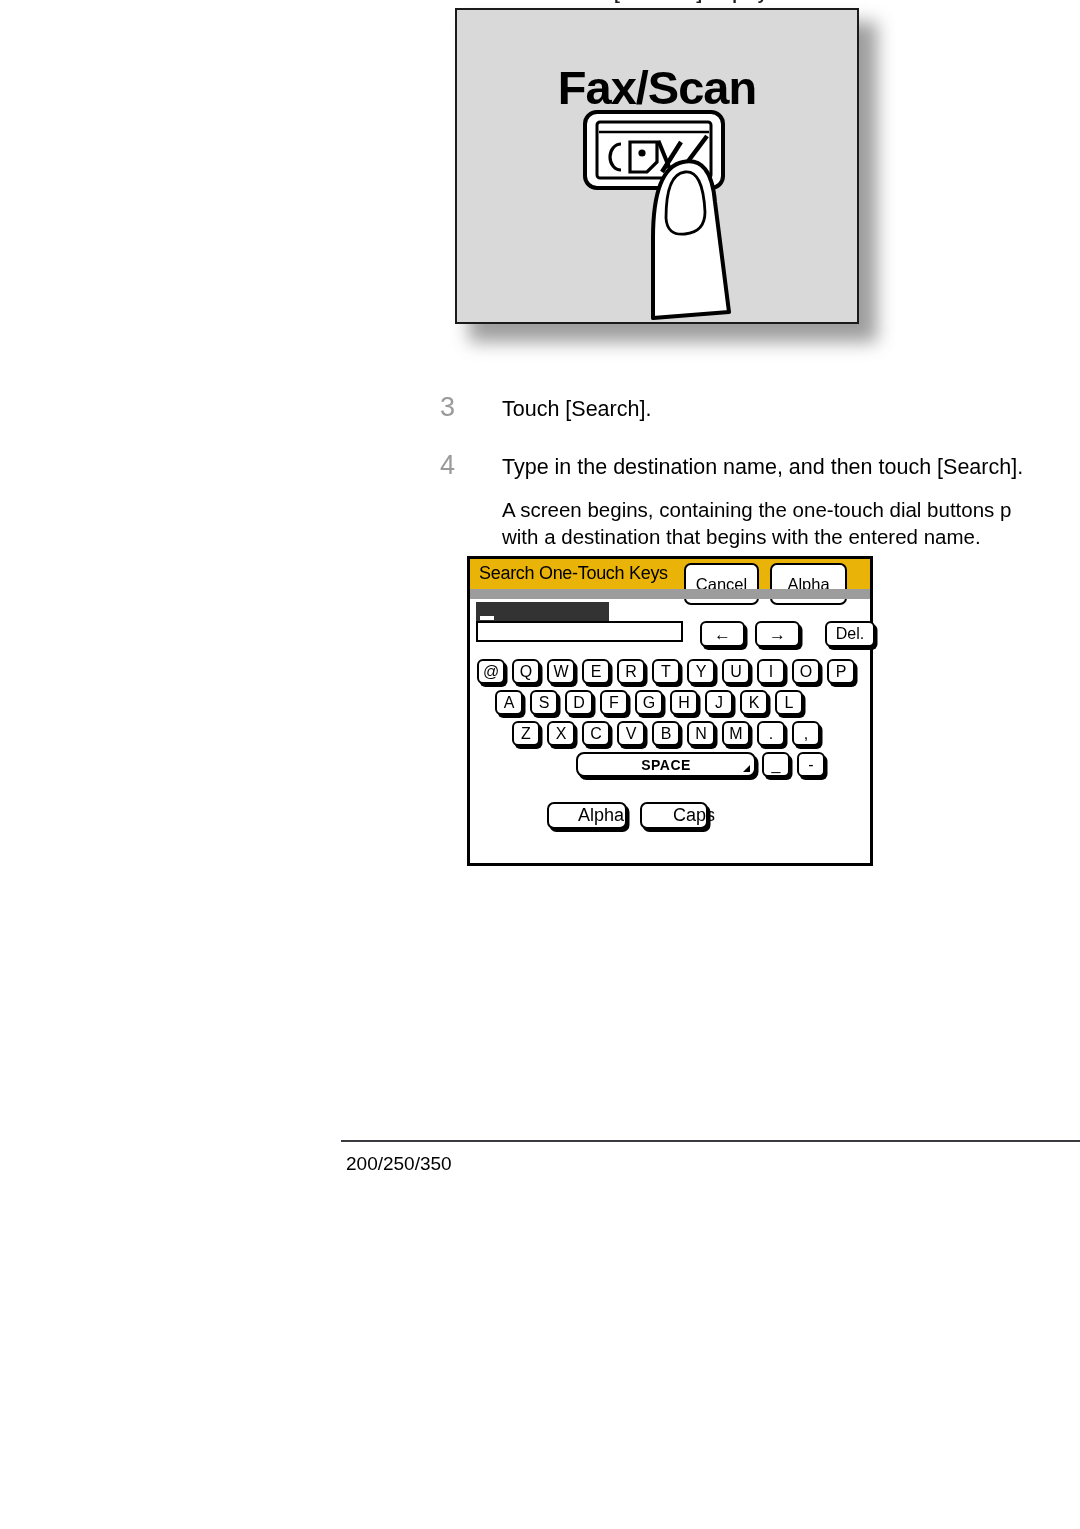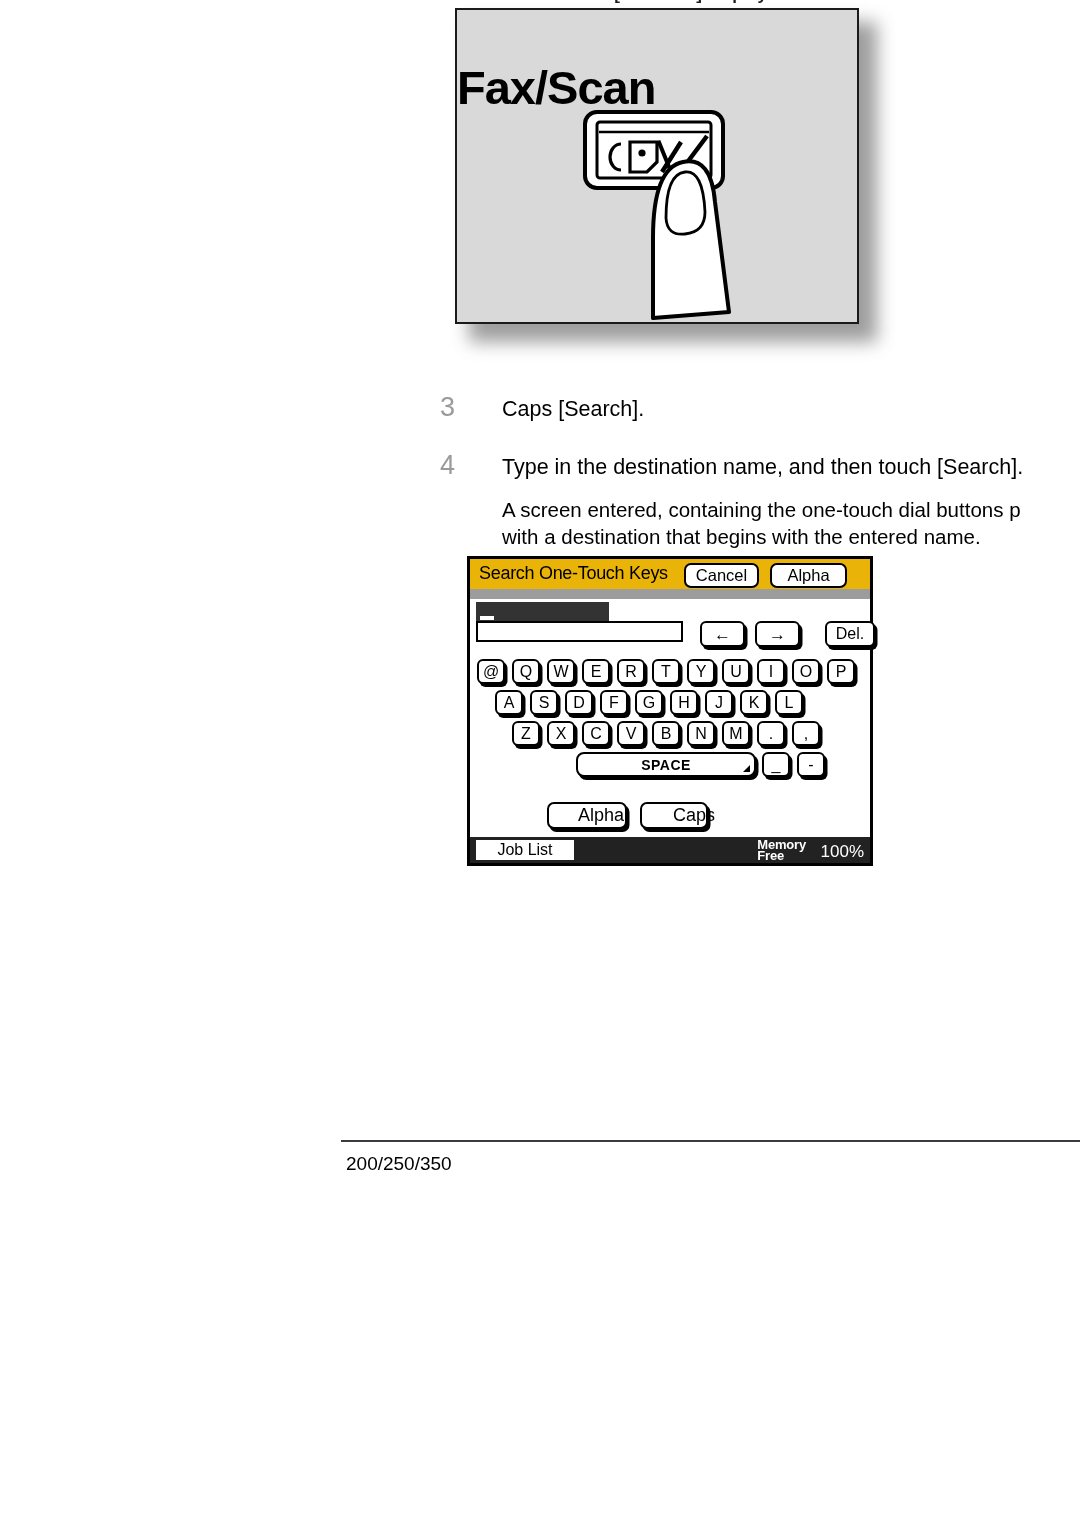--- a/index.html
+++ b/index.html
@@ -57,20 +57,21 @@
     height: 316px;
     background: #d9d9d9;
     border: 2px solid #1a1a1a;
     box-sizing: border-box;
   }
   .illus-title {
     position: absolute;
     left: 0;
     right: 0;
     top: 50px;
+    text-align: center;
     font-size: 47px;
     font-weight: bold;
     letter-spacing: -1px;
     font-family: "Liberation Sans", sans-serif;
     color: #000;
   }
 
   
   .step {
     position: absolute;
@@ -146,21 +147,21 @@
     display: flex;
     align-items: center;
     justify-content: center;
     font-family: "Liberation Sans", sans-serif;
     line-height: 1;
   }
 
   .hdr-btn {
     position: absolute;
     top: 4px;
-    height: 25px;
+    height: 42px;
     box-sizing: border-box;
     background: #fff;
     border: 2.4px solid #000;
     border-radius: 7px;
     font-size: 16.5px;
     display: flex;
     align-items: center;
     justify-content: center;
   }
 
@@ -315,28 +316,28 @@
       <path d="M 222 60 Q 234 54 244 60" stroke="#000" stroke-width="3" fill="none"></path>
 
       <path d="M 196 132 Q 196 62 226 56 Q 254 50 258 96 L 272 206 L 196 212 Z" fill="#ffffff" stroke="#000" stroke-width="4" stroke-linejoin="round"></path>
       <path d="M 209 112 Q 209 68 228 66 Q 246 64 248 106 Q 248 126 228 128 Q 210 130 209 112 Z" fill="#ffffff" stroke="#000" stroke-width="2.8"></path>
     </svg>
   </div>
 </div>
 
 <div class="step" style="top:392px;">
   <div class="step-num">3</div>
-  <div class="step-body">Caps [Search].</div>
+  <div class="step-body">Touch [Search].</div>
 </div>
 
 <div class="step" style="top:450px;">
   <div class="step-num">4</div>
   <div class="step-body">Type in the destination name, and then touch [Search].</div>
 </div>
-<div class="step-sub" style="top:496px;">A screen entered, containing the one-touch dial buttons p</div>
+<div class="step-sub" style="top:496px;">A screen begins, containing the one-touch dial buttons p</div>
 <div class="step-sub" style="top:523px;">with a destination that begins with the entered name.</div>
 
 <div class="lcd">
 
   <div class="lcd-header">
     <div class="lcd-title">Search One-Touch Keys</div>
     <div class="hdr-btn" style="left:214px; width:75px;">Cancel</div>
     <div class="hdr-btn" style="left:300px; width:77px;">Alpha</div>
   </div>
   <div class="lcd-grayband"></div>
@@ -390,25 +391,17 @@
   <div class="space-key" style="left:106px; top:193px; width:180px; height:25px;">
     <span>SPACE</span>
     <span class="space-tri"></span>
   </div>
   <div class="key" style="left:292px; top:193px; width:28px; height:25px;">_</div>
   <div class="key" style="left:327px; top:193px; width:28px; height:25px;">-</div>
 
   <div class="mode-btn" style="left:77px;  top:243px; width:80px; height:27px;padding-left:28px;">Alpha</div>
   <div class="mode-btn" style="left:170px; top:243px; width:68px; height:27px;padding-left:40px;">Caps</div>
 
-  <div class="status-bar">
-    <div class="joblist-btn">Job List</div>
-    <div class="mem-label">
-      <div>Memory</div>
-      <div>Free</div>
-    </div>
-    <div class="mem-pct">100%</div>
-  </div>
 
 </div>
 
 <div class="footer-rule"></div>
 <div class="footer-text">200/250/350</div>
 
 </body></html>

